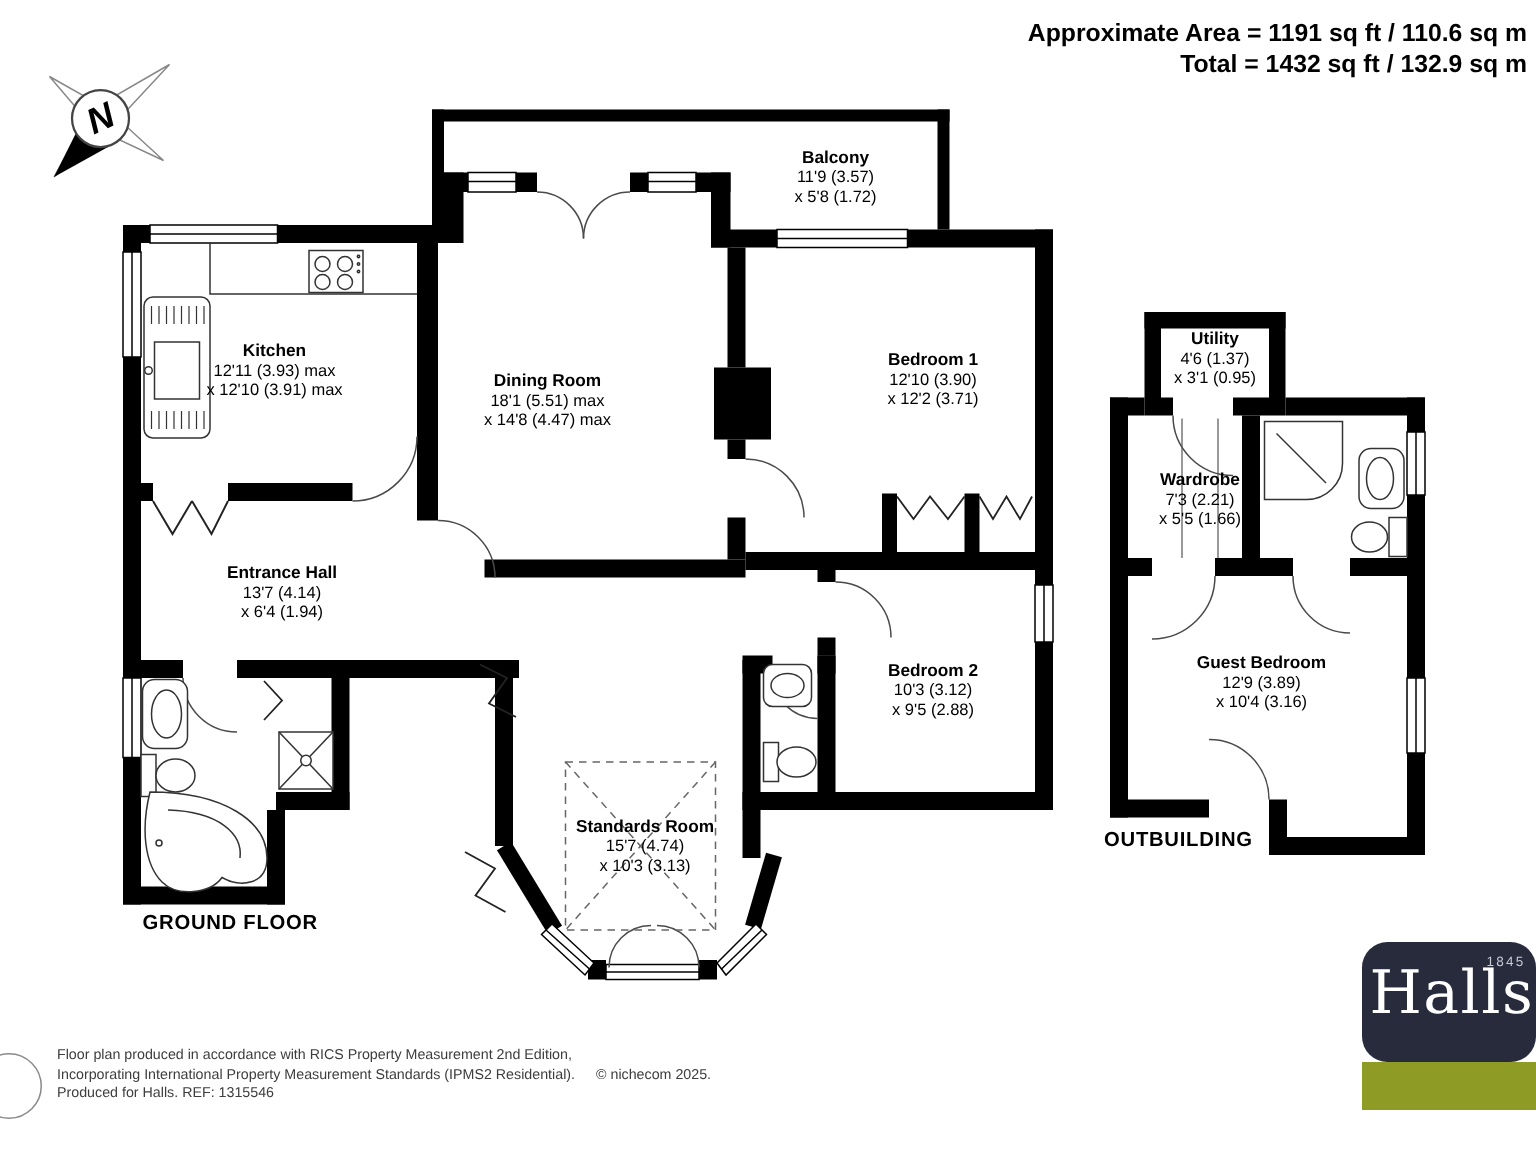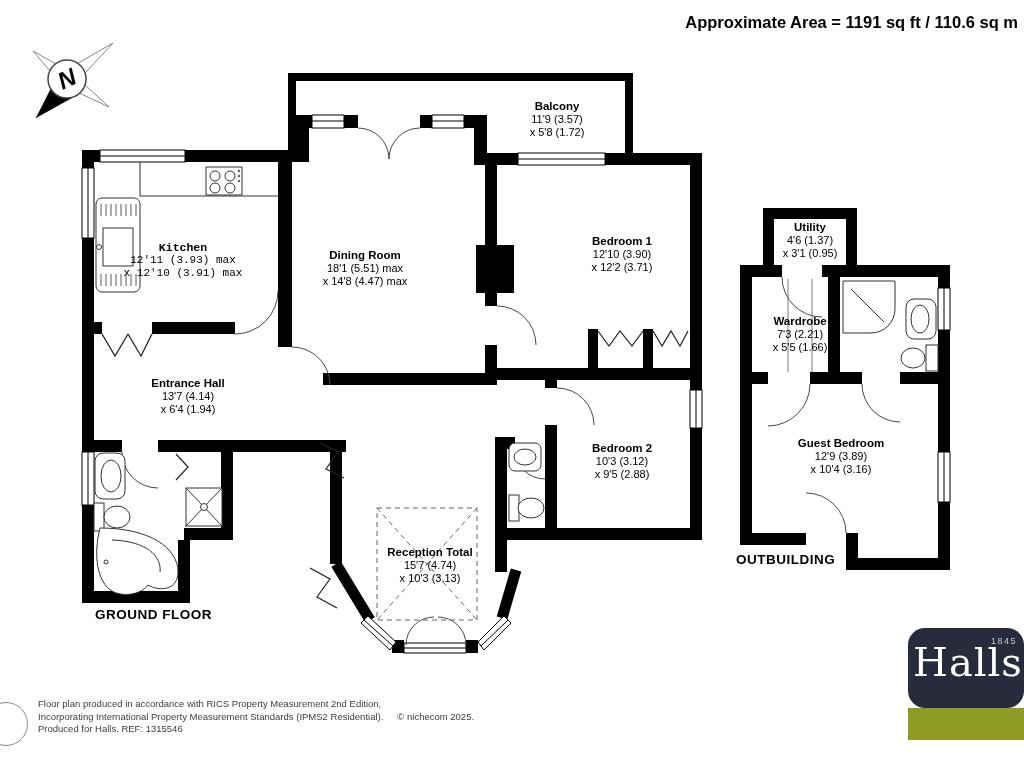--- a/index.html
+++ b/index.html
@@ -258,21 +258,21 @@
     <circle cx="67" cy="79" r="19" fill="#fff" stroke="#444" stroke-width="1.5"></circle>
     <text x="67" y="87" text-anchor="middle" font-family="Liberation Sans, sans-serif" font-size="24" font-weight="bold" font-style="italic" transform="rotate(-25 67 79)">N</text>
   </g>
 </svg>
 
 <div class="room-label" style="left:557px;top:119px;">
   <span class="rname">Balcony</span>
   <span>11'9 (3.57)</span>
   <span>x 5'8 (1.72)</span>
 </div>
-<div class="room-label" style="left:183px;top:260px;font-family:Liberation Mono, monospace;">
+<div class="room-label" style="left:183px;top:248px;">
   <span class="rname">Kitchen</span>
   <span>12'11 (3.93) max</span>
   <span>x 12'10 (3.91) max</span>
 </div>
 <div class="room-label" style="left:365px;top:268px;">
   <span class="rname">Dining Room</span>
   <span>18'1 (5.51) max</span>
   <span>x 14'8 (4.47) max</span>
 </div>
 <div class="room-label" style="left:622px;top:254px;">
@@ -284,21 +284,21 @@
   <span class="rname">Entrance Hall</span>
   <span>13'7 (4.14)</span>
   <span>x 6'4 (1.94)</span>
 </div>
 <div class="room-label" style="left:622px;top:461px;">
   <span class="rname">Bedroom 2</span>
   <span>10'3 (3.12)</span>
   <span>x 9'5 (2.88)</span>
 </div>
 <div class="room-label" style="left:430px;top:565px;">
-  <span class="rname">Reception Total</span>
+  <span class="rname">Standards Room</span>
   <span>15'7 (4.74)</span>
   <span>x 10'3 (3.13)</span>
 </div>
 <div class="room-label" style="left:810px;top:240px;">
   <span class="rname">Utility</span>
   <span>4'6 (1.37)</span>
   <span>x 3'1 (0.95)</span>
 </div>
 <div class="room-label" style="left:800px;top:334px;">
   <span class="rname">Wardrobe</span>
@@ -306,20 +306,21 @@
   <span>x 5'5 (1.66)</span>
 </div>
 <div class="room-label" style="left:841px;top:456px;">
   <span class="rname">Guest Bedroom</span>
   <span>12'9 (3.89)</span>
   <span>x 10'4 (3.16)</span>
 </div>
 
 <div class="area-info">
   <div class="big">Approximate Area = 1191 sq ft / 110.6 sq m</div>
+  <div class="big">Total = 1432 sq ft / 132.9 sq m</div>
 </div>
 
 <div class="floor-caption" id="gf-label">GROUND FLOOR</div>
 <div class="floor-caption" id="ob-label">OUTBUILDING</div>
 
 <div class="niche-circle"></div>
 <div class="disclaimer">
   <div>Floor plan produced in accordance with RICS Property Measurement 2nd Edition,</div>
   <div>
     <span>Incorporating International Property Measurement Standards (IPMS2 Residential).</span><span class="c">© nichecom 2025.</span>

